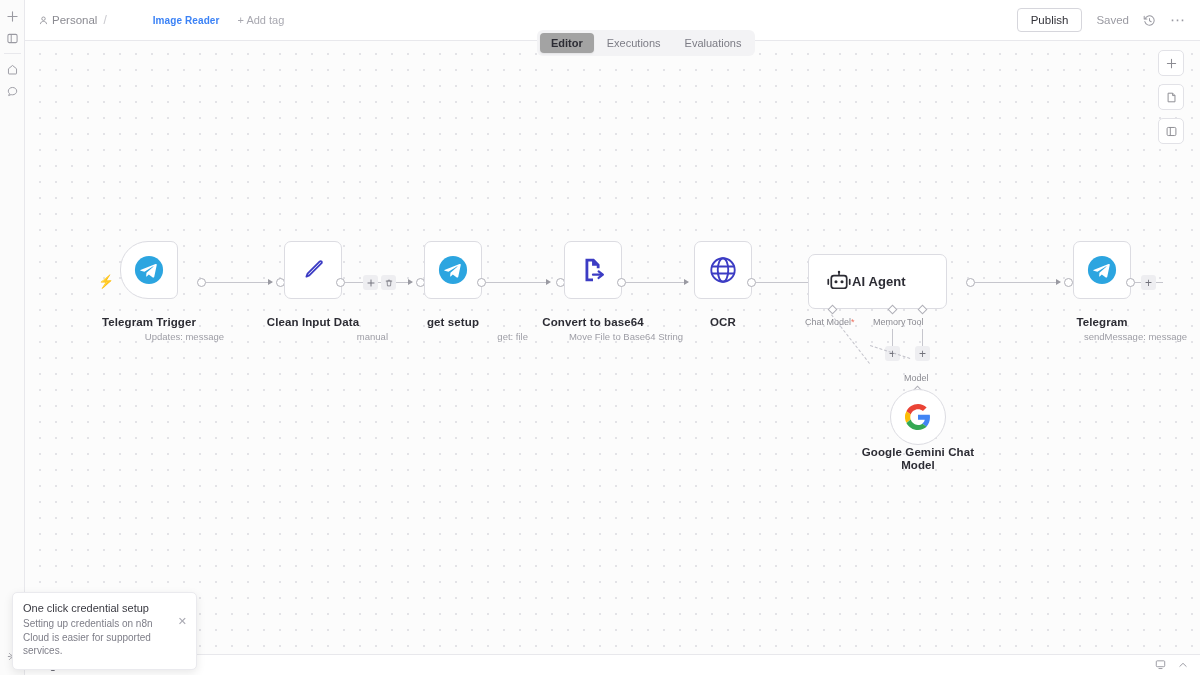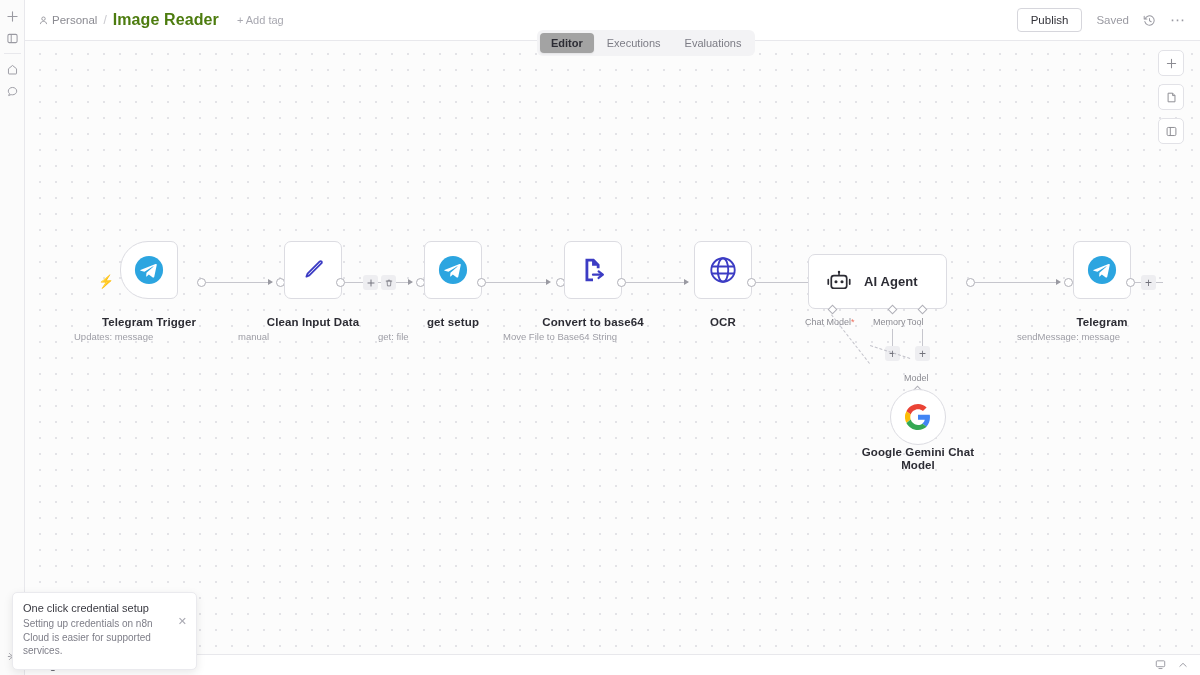--- a/index.html
+++ b/index.html
@@ -29,21 +29,21 @@
   
   .header {
     position: absolute; left: 25px; top: 0; width: 1175px; height: 41px;
     background: #ffffff; border-bottom: 1px solid #e8e8ec;
     display: flex; align-items: center; padding: 0 14px;
     z-index: 30;
   }
   .bc { display: flex; align-items: center; gap: 6px; font-size: 11.5px; }
   .bc-personal { color: #8b8b92; display: flex; align-items: center; gap: 4px; }
   .bc-sep { color: #c8c8ce; font-size: 12px; }
-  .bc-name { color: #4d7c0f; font-weight: bold; font-size: 16px; letter-spacing: .1px; }
+  .bc-name { color: #3b82f6; font-weight: bold; font-size: 10px; letter-spacing: .1px; margin-left: 40px; }
   .add-tag { color: #a8a8b0; font-size: 11px; margin-left: 12px; cursor: pointer; }
   .hdr-right { margin-left: auto; display: flex; align-items: center; gap: 14px; }
   .publish-btn {
     border: 1px solid #d6d6dc; background: #fff; border-radius: 4px;
     padding: 5px 13px; font-size: 11.5px; color: #33333a; cursor: pointer;
     font-family: inherit;
   }
   .saved-txt { font-size: 11.5px; color: #9a9aa2; }
   .icon-btn { color: #9a9aa2; cursor: pointer; display: flex; align-items: center; }
   .dots { font-size: 15px; color: #9a9aa2; letter-spacing: 1px; line-height: 10px; cursor: pointer; }
@@ -80,21 +80,21 @@
   .node {
     position: absolute; background: #ffffff; border: 1px solid #dcdce2; border-radius: 7px;
     display: flex; align-items: center; justify-content: center;
   }
   .node.trigger { border-top-left-radius: 28px; border-bottom-left-radius: 28px; }
   .node-label {
     position: absolute; text-align: center; font-size: 11.5px; font-weight: bold;
     color: #2c2c34; white-space: nowrap; letter-spacing: .1px;
   }
   .node-sub {
-    position: absolute; text-align: left; font-size: 9.5px; color: #9d9da5; white-space: nowrap;
+    position: absolute; text-align: right; font-size: 9.5px; color: #9d9da5; white-space: nowrap;
   }
   .port {
     position: absolute; width: 9px; height: 9px; border-radius: 50%;
     background: #fff; border: 1.5px solid #b0b0b8;
   }
   .conn { position: absolute; height: 1px; background: #c6c6cd; }
   .arrow {
     position: absolute; width: 0; height: 0;
     border-left: 5px solid #9a9aa2; border-top: 3.5px solid transparent; border-bottom: 3.5px solid transparent;
   }
@@ -329,21 +329,21 @@
         <path d="M3.7 12.3h24.6M3.7 19.7h24.6" stroke="#3c3cc4" stroke-width="2"></path>
       </svg>
     </div>
     <div class="port" style="left:722px; top:237px;"></div>
     <div class="node-label" style="left:623px; top:275px; width:150px;">OCR</div>
 
     <div class="conn" style="left:731px; top:241px; width:66px;"></div>
     <div class="arrow" style="left:793px; top:237.5px;"></div>
 
     <div class="port" style="left:801px; top:237px;"></div>
-    <div class="node" style="left:783px; top:213px; width:139px; height:55px; justify-content:flex-start; padding-left:17px; gap:12px;">
+    <div class="node" style="left:783px; top:213px; width:139px; height:55px; justify-content:flex-start; padding-left:17px; ">
       <svg width="26" height="26" viewBox="0 0 32 32">
         <path d="M16 4.5v3.2" stroke="#2c2c34" stroke-width="1.9" stroke-linecap="round"></path>
         <circle cx="16" cy="3.6" r="1.5" fill="#2c2c34"></circle>
         <rect x="6.5" y="8.2" width="19" height="15.5" rx="3.2" stroke="#2c2c34" stroke-width="2.1" fill="none"></rect>
         <circle cx="12.3" cy="15.6" r="1.9" fill="#2c2c34"></circle>
         <circle cx="19.7" cy="15.6" r="1.9" fill="#2c2c34"></circle>
         <path d="M2.8 13.2v5.4M29.2 13.2v5.4" stroke="#2c2c34" stroke-width="2.1" stroke-linecap="round"></path>
       </svg>
       <span class="node-label" style="position:static; font-size:13px;">AI Agent</span>
     </div>

